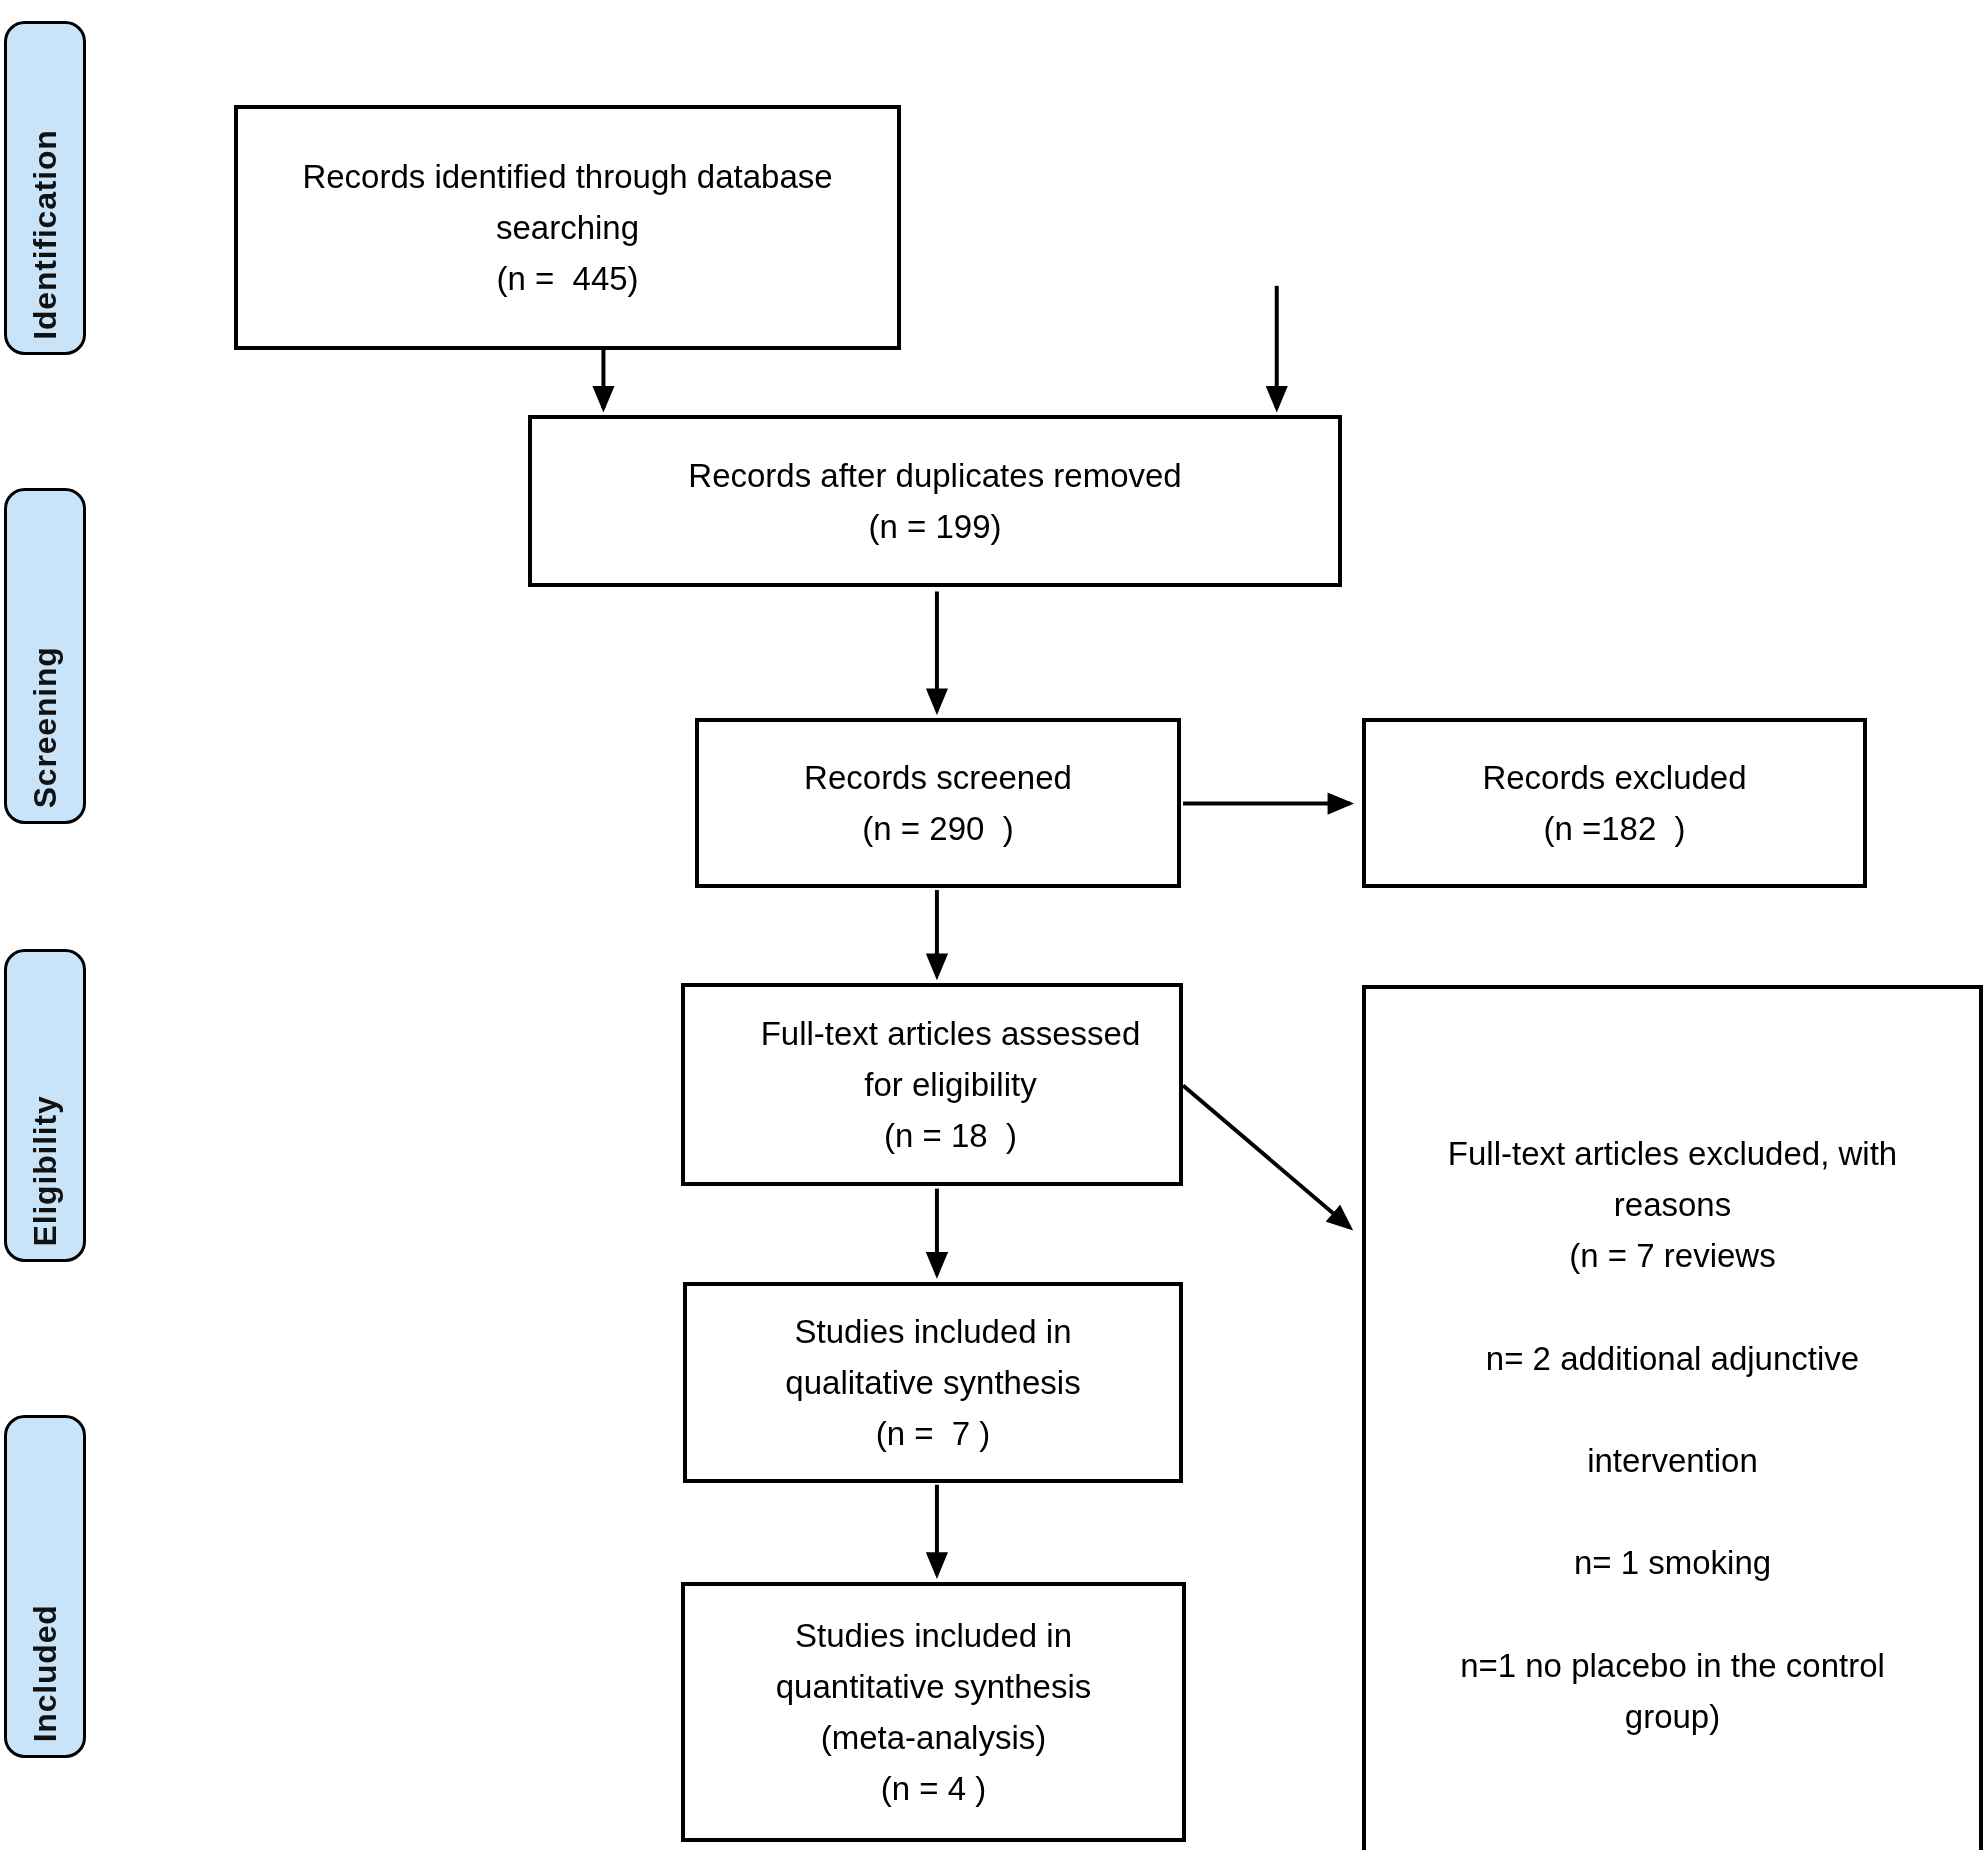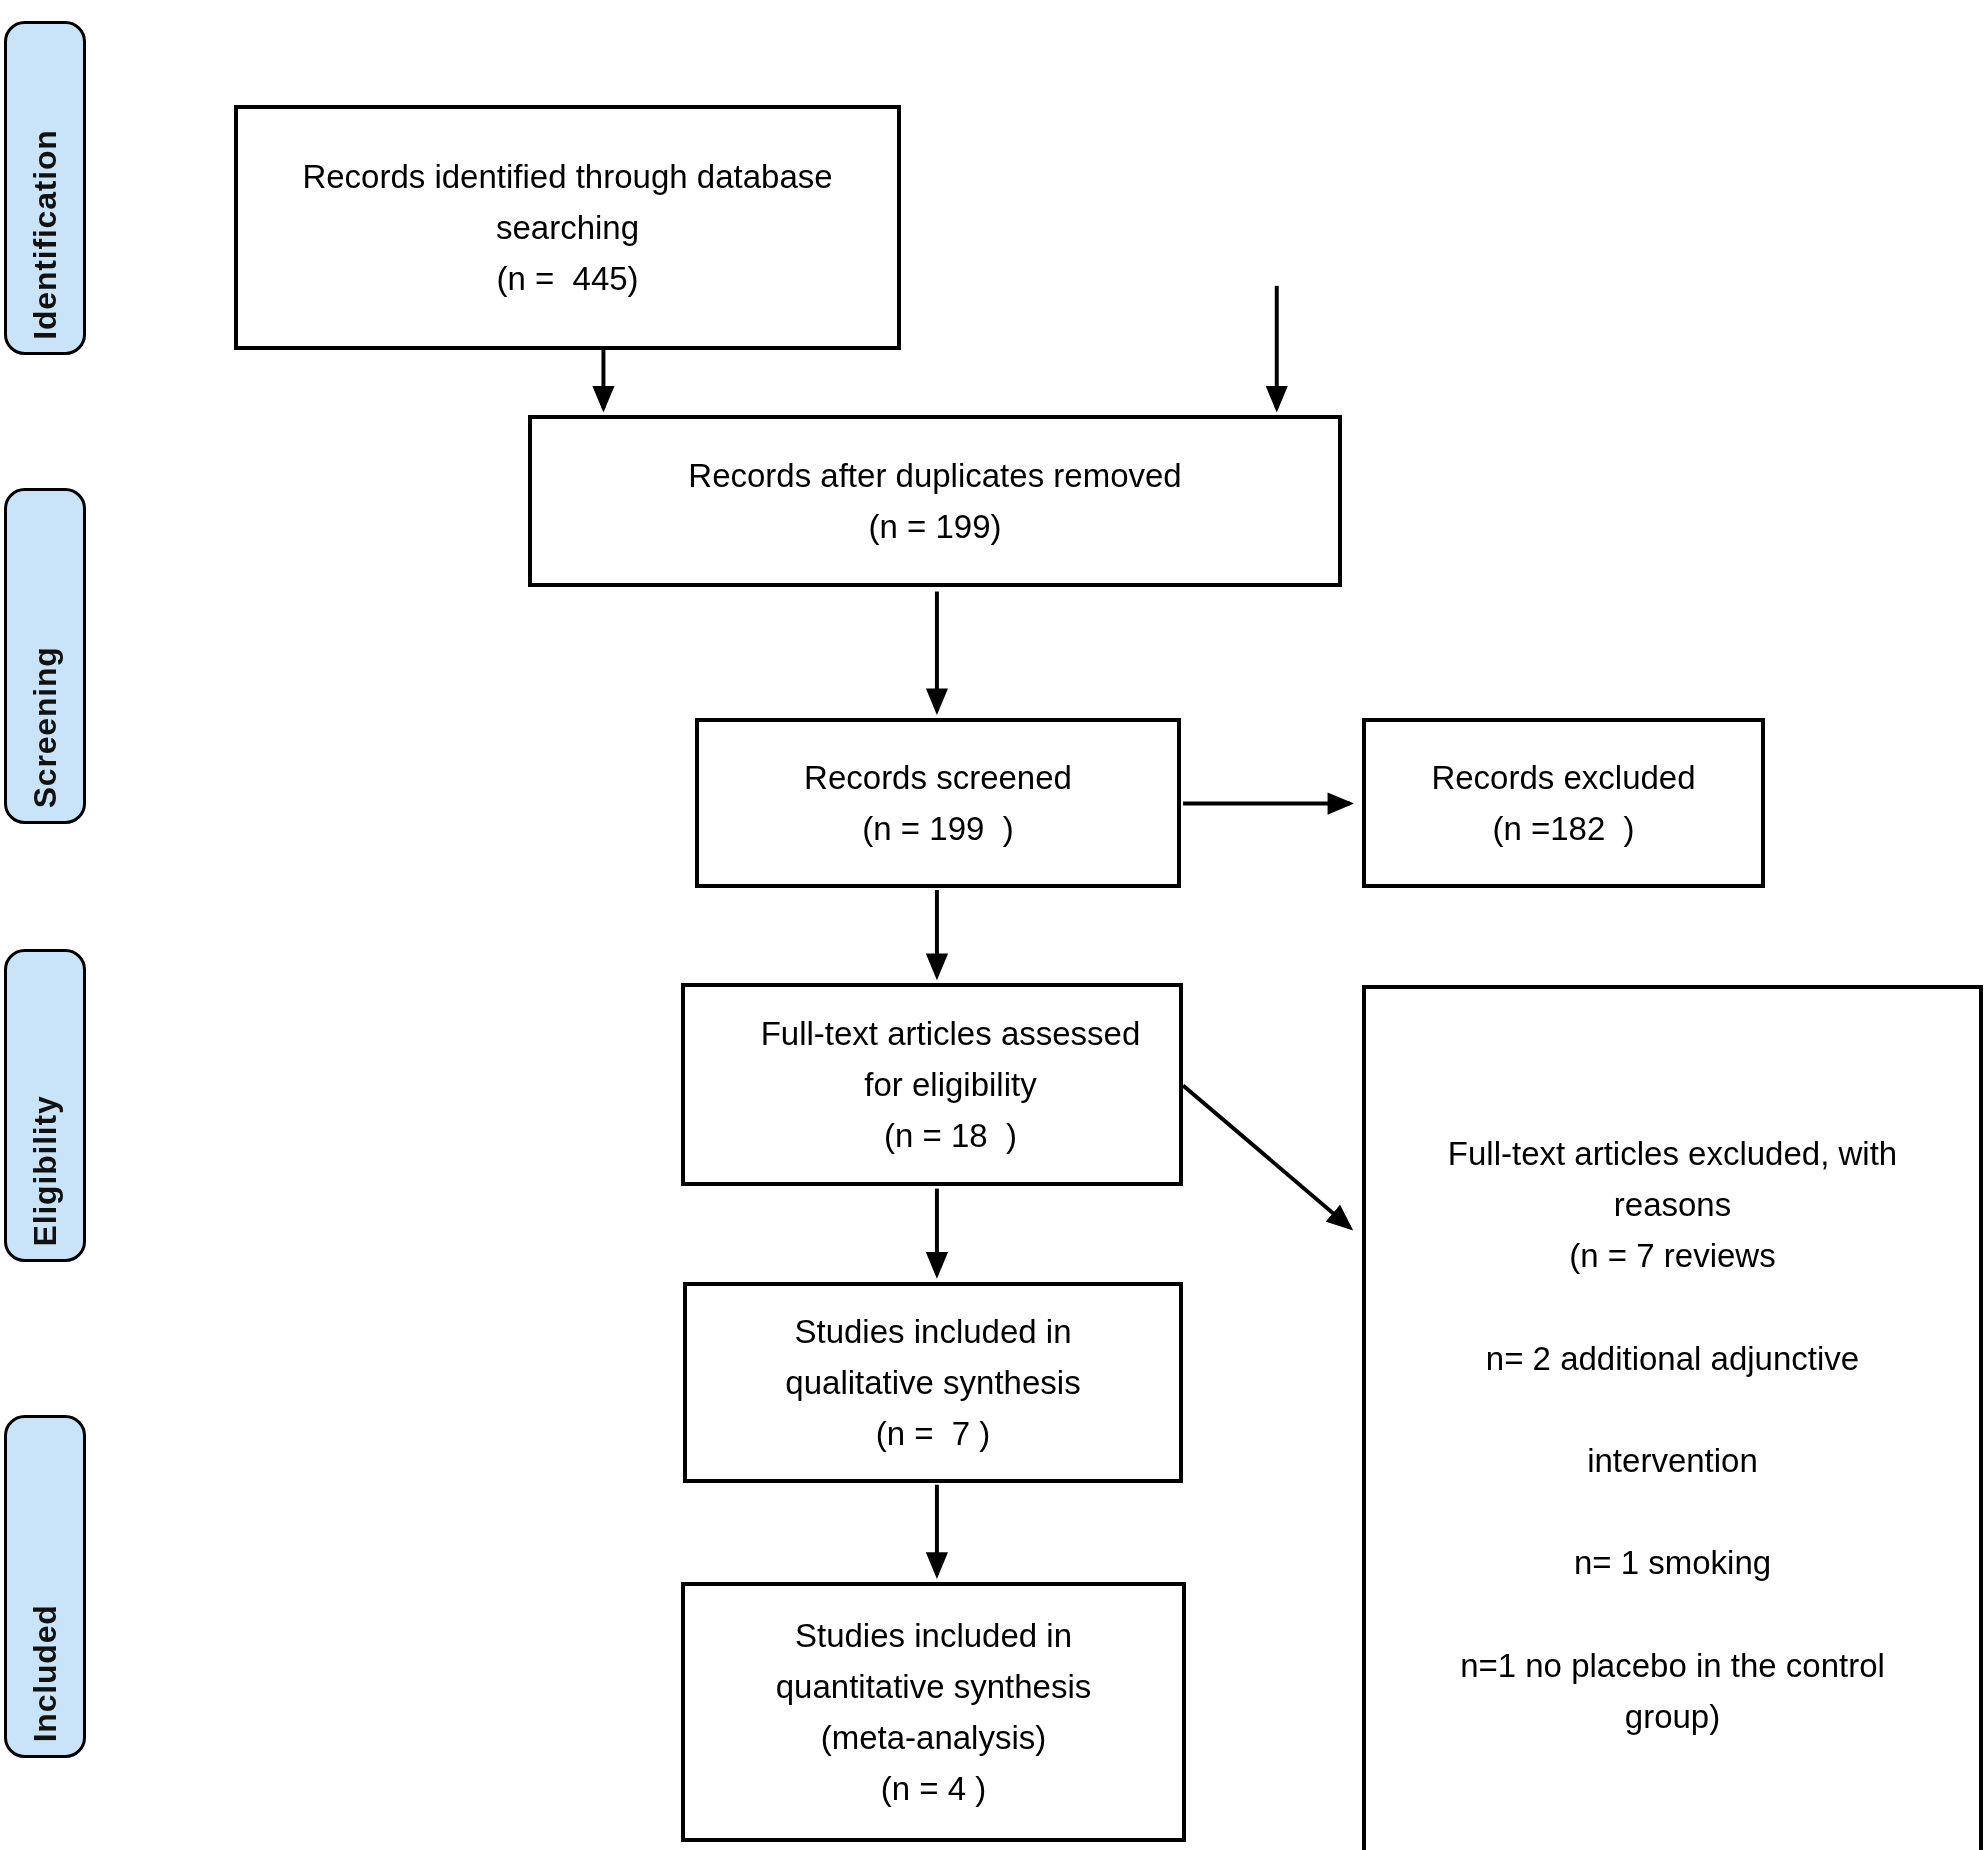--- a/index.html
+++ b/index.html
@@ -56,21 +56,21 @@
     text-align:center;
     font-size:33px;
     line-height:1.55;
     color:#000000;
     padding:0 9.5px;
   }
   .b-db       { left:234px;  top:89px;  width:667px;  height:245px;margin-top:16px; }
   .b-other    { left:989px; top:89px;  width:653px;  height:195px; }
   .b-dedup    { left:528px;  top:415px;  width:814px; height:172px; }
   .b-screened { left:695px;  top:718px;  width:486px;  height:170px; }
-  .b-excluded { left:1362px; top:718px;  width:403px;  height:170px; }
+  .b-excluded { left:1362px; top:718px;  width:505px;  height:170px; }
   .b-fulltext { left:681px;  top:983px; width:502px;  height:203px;padding-left:37px; }
   .b-ftexcl   { left:1362px; top:985px; width:621px;  height:900px; }
   .b-qual     { left:683px;  top:1282px; width:500px;  height:201px; }
   .b-quant    { left:681px;  top:1582px; width:505px;  height:260px; }
 </style>
 </head>
 <body>
 
 <div class="canvas">
 
@@ -107,21 +107,21 @@
     <span class="btxt">Records identified through database
 searching
 (n =  445)</span>
   </div>
   <div class="fbox b-dedup">
     <span class="btxt">Records after duplicates removed
 (n = 199)</span>
   </div>
   <div class="fbox b-screened">
     <span class="btxt">Records screened
-(n = 199  )</span>
+(n = 290  )</span>
   </div>
   <div class="fbox b-excluded">
     <span class="btxt">Records excluded
 (n =182  )</span>
   </div>
   <div class="fbox b-fulltext">
     <span class="btxt">Full-text articles assessed
 for eligibility
 (n = 18  )</span>
   </div>

